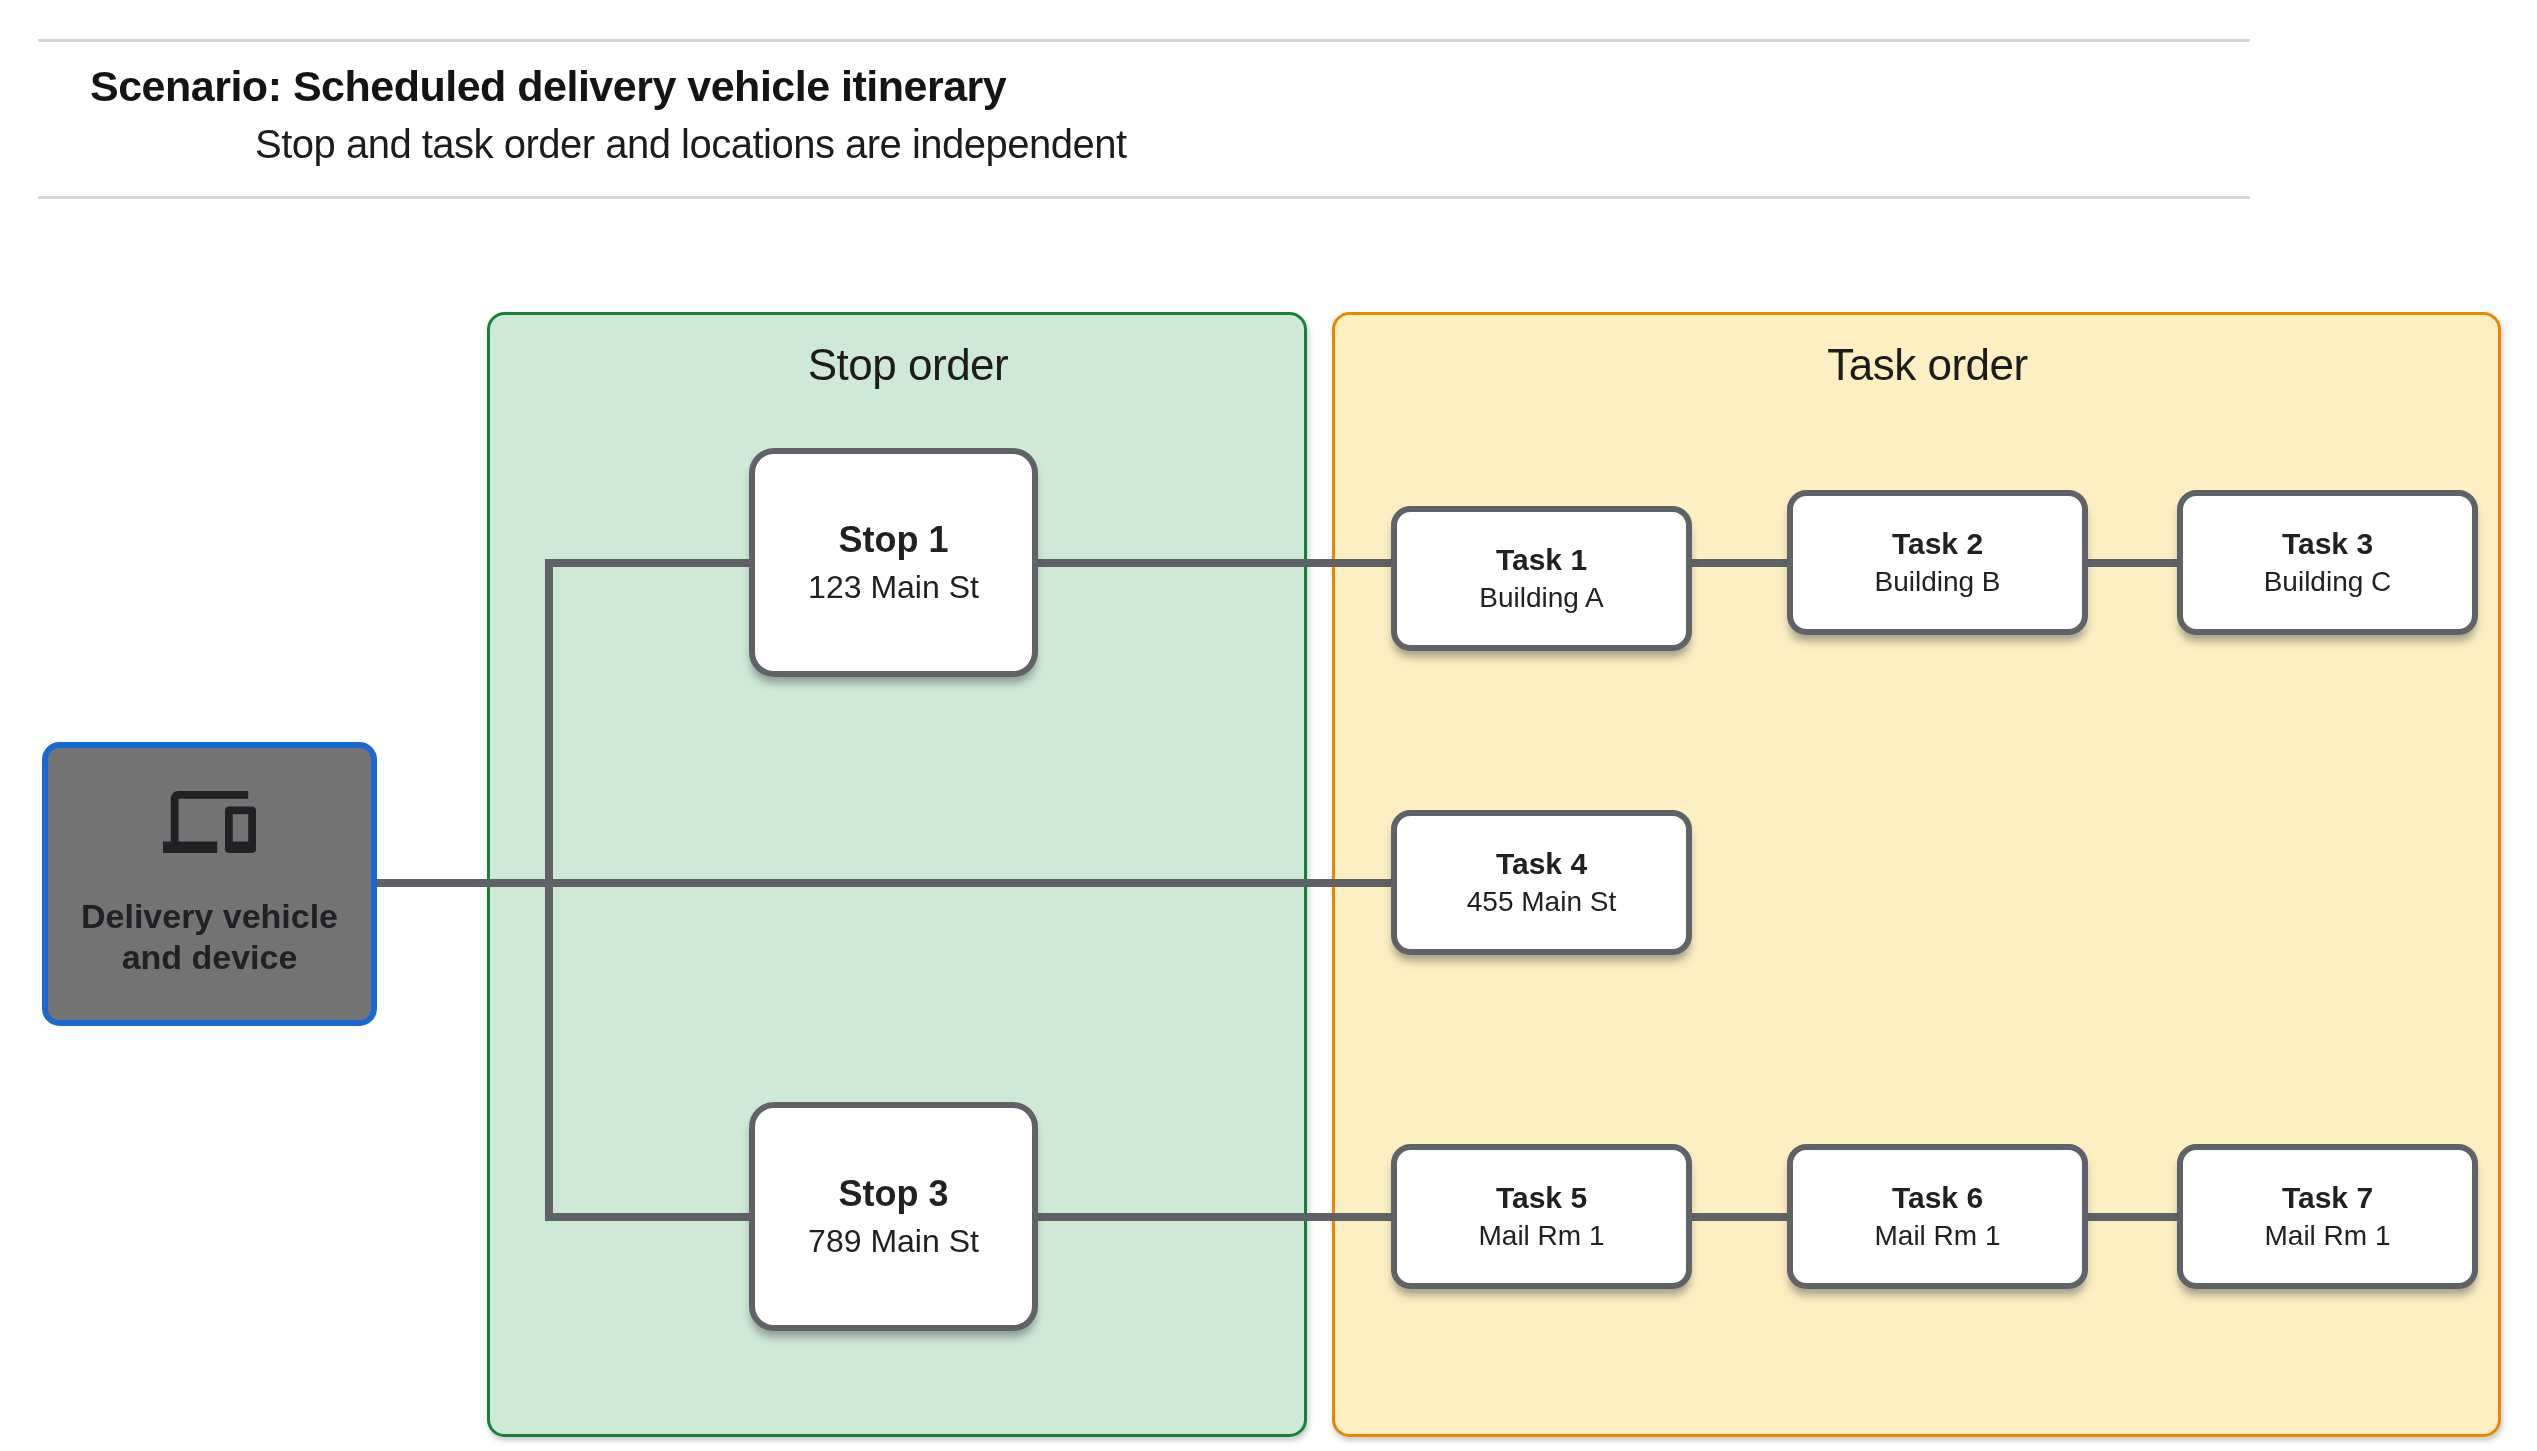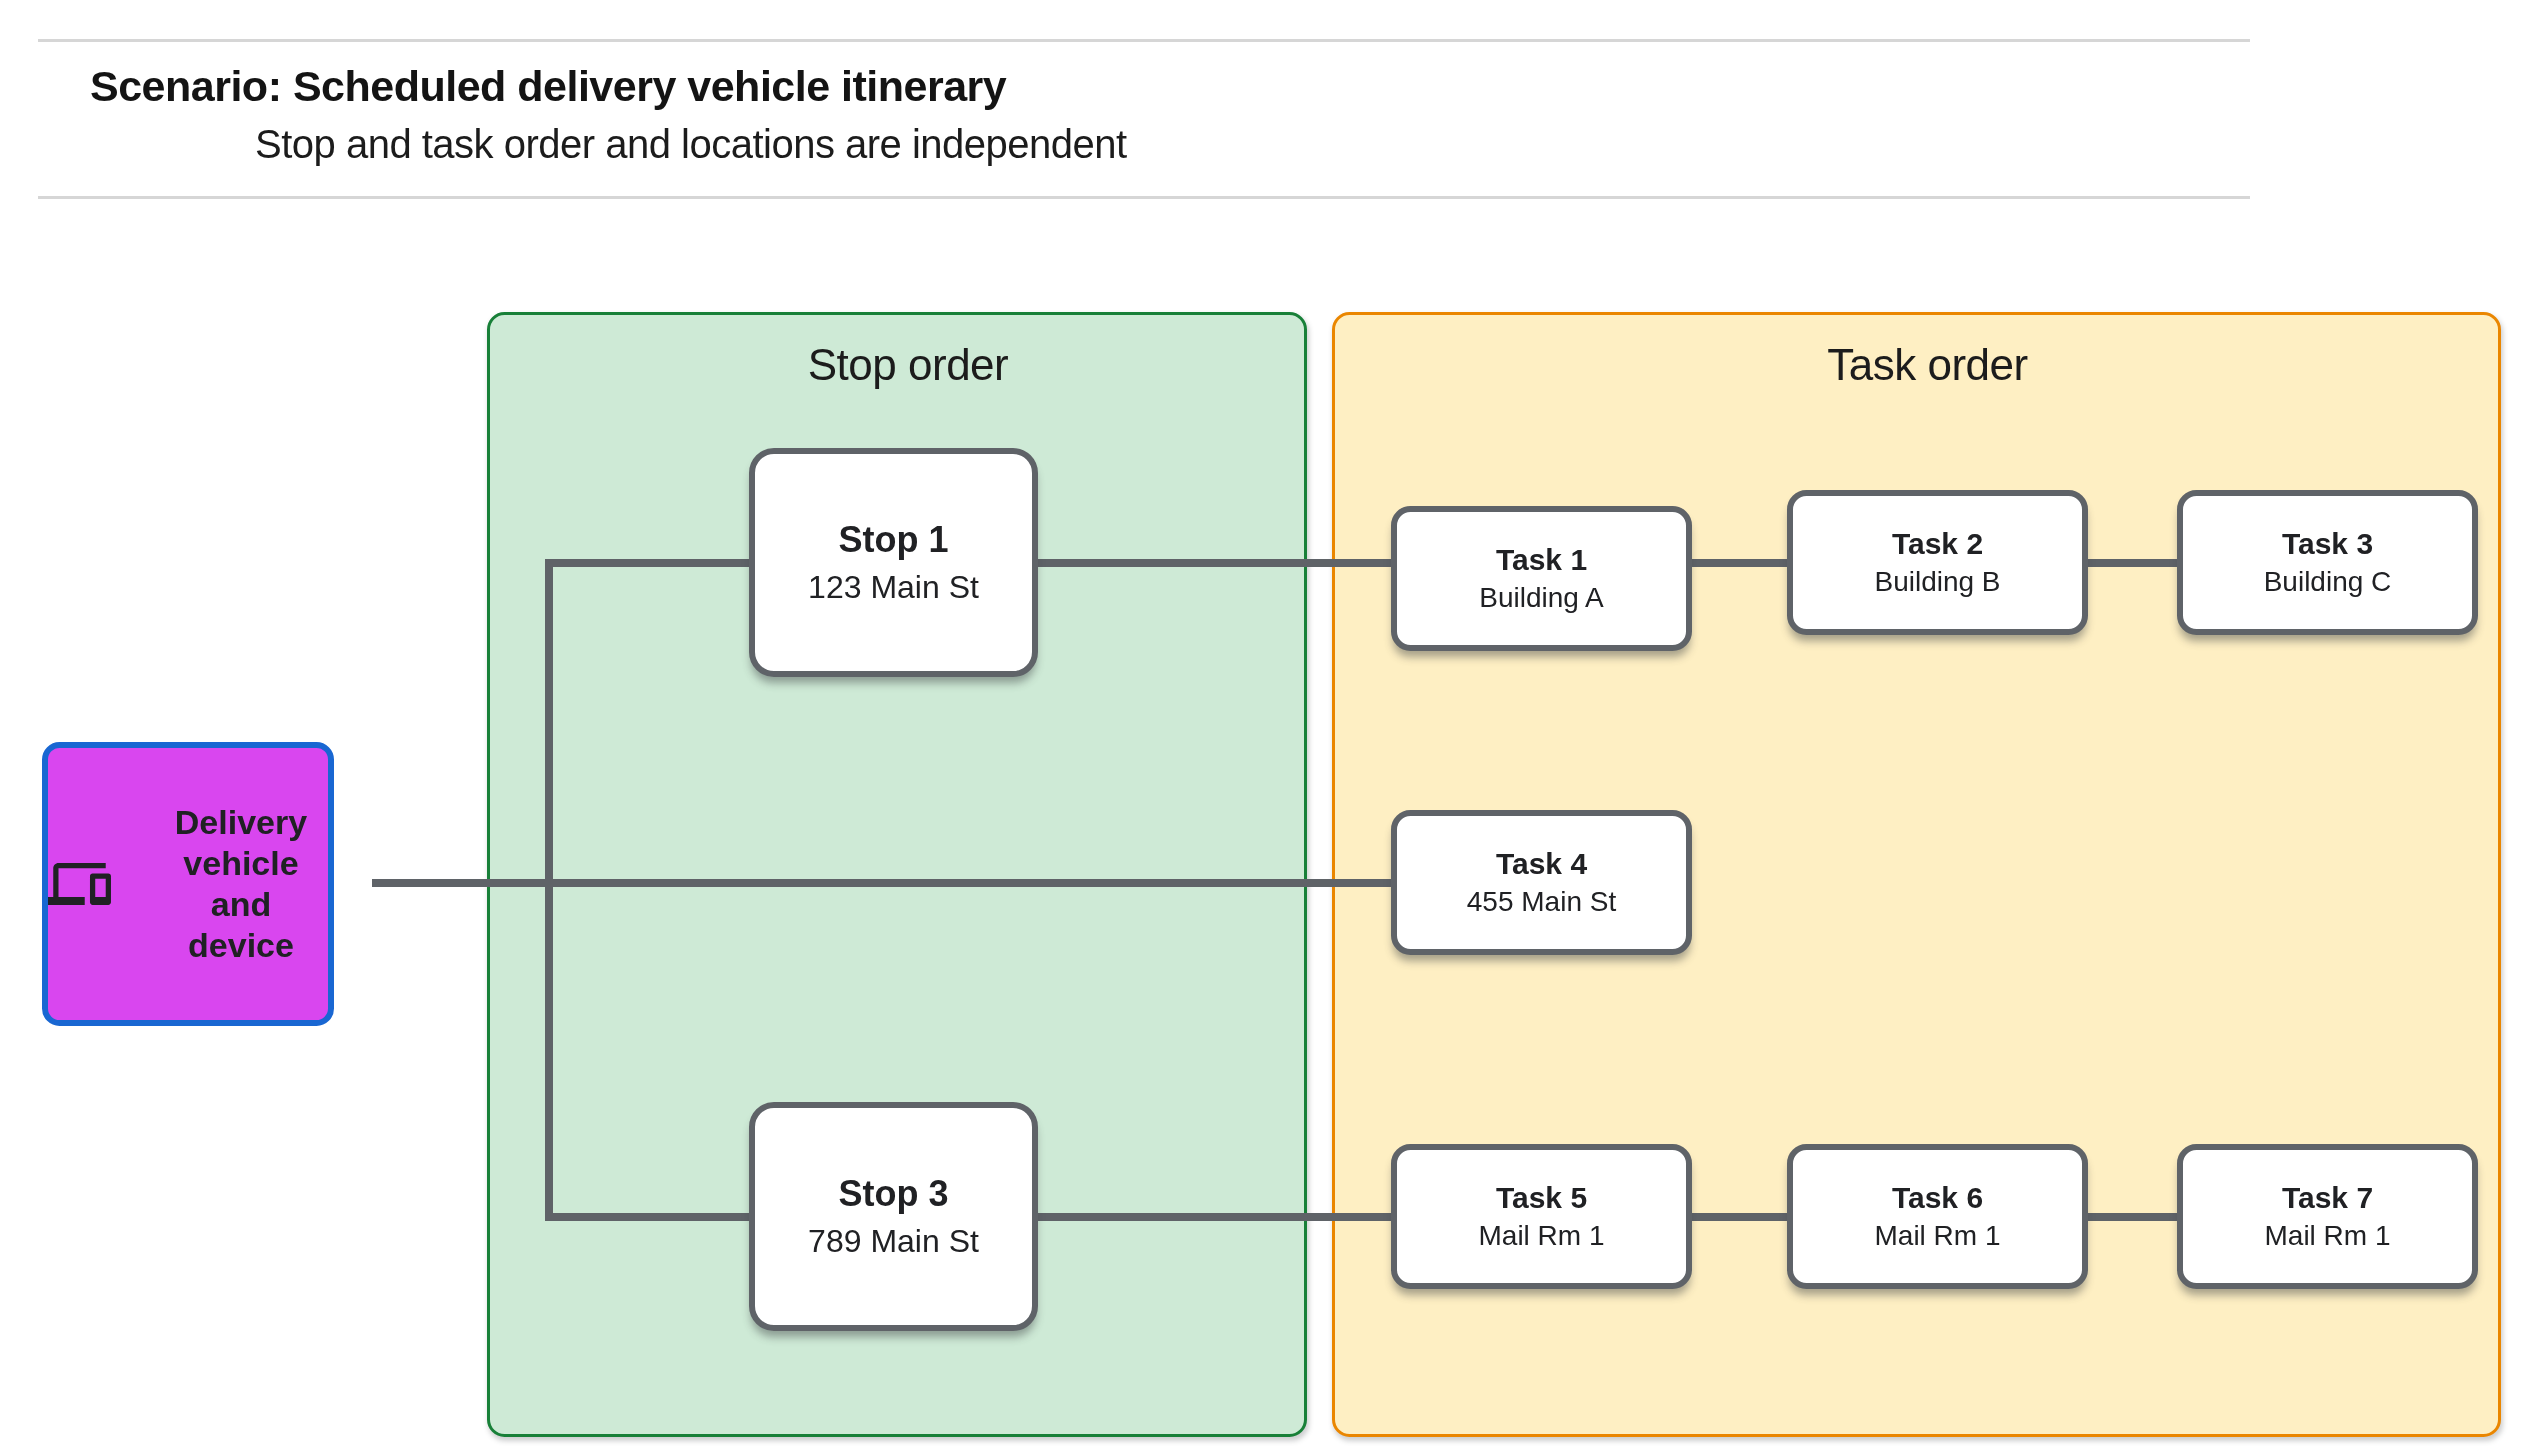--- a/index.html
+++ b/index.html
@@ -23,23 +23,23 @@
 
   
   .connector { position:absolute; background:#5f6368; z-index:2; }
   #conn-row1  { left:545px; top:559px; width:1785px; height:7.8px; }
   #conn-row2  { left:372px; top:879px; width:1169px; height:7.8px; }
   #conn-row3  { left:545px; top:1213px; width:1785px; height:7.8px; }
   #conn-trunk { left:545px; top:559px; width:7.8px;  height:662px; }
 
   
   #vehicle {
-    position:absolute; left:42px; top:742px; width:292px; height:284px; box-sizing:border-box;
-    background:#d946ef; border:6.8px solid #1967d2; border-radius:17.5px; z-index:3;
-    display:flex; align-items:center; justify-content:center; gap:43px;
+    position:absolute; left:42px; top:742px; width:335px; height:284px; box-sizing:border-box;
+    background:#737373; border:6.8px solid #1967d2; border-radius:17.5px; z-index:3;
+    display:flex; flex-direction:column; align-items:center; justify-content:center; gap:43px;
   }
   #vehicle .v-label { font-size:34px; font-weight:700; line-height:1.2; text-align:center; color:#202124; }
 
   
   .node {
     position:absolute; background:#ffffff; box-sizing:border-box; border:6.8px solid #5f6368; z-index:3;
     display:flex; flex-direction:column; align-items:center; justify-content:center; text-align:center;
     box-shadow:0 8.7px 8.7px -2.9px rgba(60,64,67,.45);
   }
   .stop-node { left:749px; width:289px; height:229px; border-radius:25px; }

